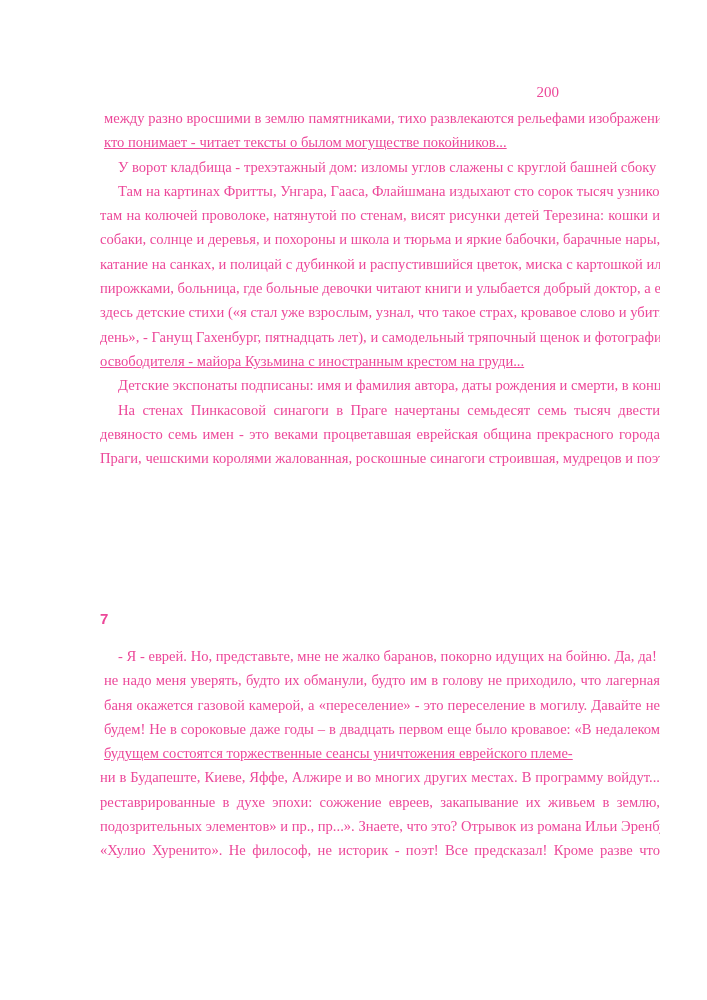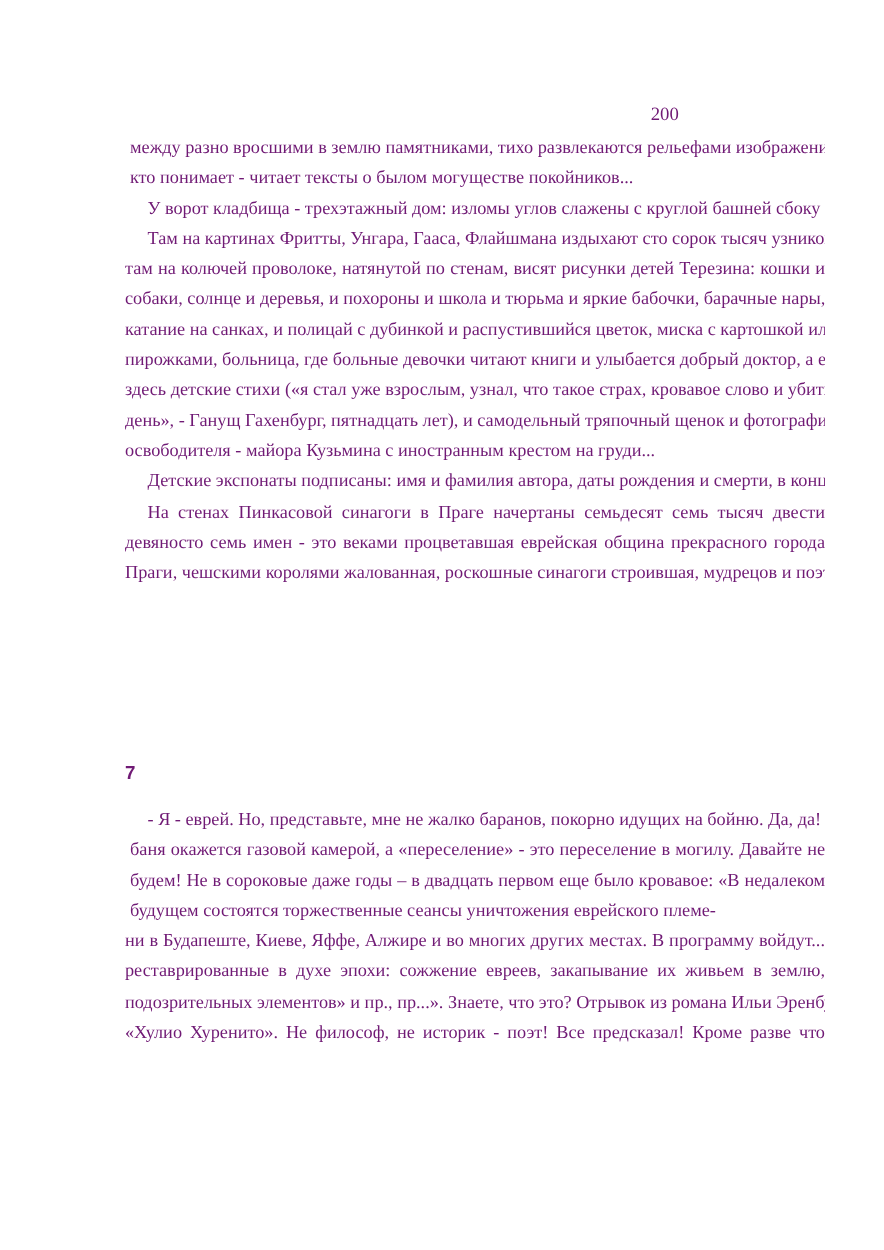--- a/index.html
+++ b/index.html
@@ -1,28 +1,28 @@
 <!DOCTYPE html>
 <html><head>
   <meta charset="utf-8">
   <style>
     html, body { margin: 0; padding: 0; background: #ffffff; }
     body { width: 707px; height: 1000px; position: relative; overflow: hidden; }
     .page {
       position: absolute; left: 0; top: 0; width: 593px; height: 1000px;
       font-family: "Liberation Serif", "DejaVu Serif", serif;
-      color: #701a75; font-size: 14.6px;
+      color: #ec4899; font-size: 14.6px; padding-left: 16px;
     }
     .page-number { position: absolute; top: 84px; right: 50px; font-size: 15px; }
     .block { position: absolute; left: 100px; width: 560px; }
     .line {
       height: 24.3px; line-height: 24.3px; white-space: nowrap;
       text-align: justify; text-align-last: justify; overflow: hidden;
     }
-    .line.last { text-align-last: left; }
+    .line.last { text-align-last: left; text-decoration: underline; }
     .line.indent { padding-left: 18px; }
     .line.shift { padding-left: 4px; }
     .heading {
       position: absolute; left: 100px; top: 610px;
       font-family: "Liberation Sans", "DejaVu Sans", sans-serif;
       font-weight: bold; font-size: 15px;
     }
   </style>
 </head>
 <body>
@@ -45,20 +45,21 @@
       <div class="line indent">Детские экспонаты подписаны: имя и фамилия автора, даты рождения и смерти, в конце</div>
       <div class="line indent">На стенах Пинкасовой синагоги в Праге начертаны семьдесят семь тысяч двести</div>
       <div class="line ">девяносто семь имен - это веками процветавшая еврейская община прекрасного города</div>
       <div class="line ">Праги, чешскими королями жалованная, роскошные синагоги строившая, мудрецов и поэтов</div>
     </div>
 
   <div class="heading">7</div>
 
   <div class="block" id="block-bottom" style="top:644px;">
       <div class="line indent">- Я - еврей. Но, представьте, мне не жалко баранов, покорно идущих на бойню. Да, да! И</div>
+      <div class="line shift">не надо меня уверять, будто их обманули, будто им в голову не приходило, что лагерная</div>
       <div class="line shift">баня окажется газовой камерой, а «переселение» - это переселение в могилу. Давайте не</div>
       <div class="line shift">будем! Не в сороковые даже годы – в двадцать первом еще было кровавое: «В недалеком</div>
       <div class="line shift last">будущем состоятся торжественные сеансы уничтожения еврейского племе-</div>
       <div class="line ">ни в Будапеште, Киеве, Яффе, Алжире и во многих других местах. В программу войдут...</div>
       <div class="line ">реставрированные в духе эпохи: сожжение евреев, закапывание их живьем в землю,</div>
       <div class="line ">подозрительных элементов» и пр., пр...». Знаете, что это? Отрывок из романа Ильи Эренбурга</div>
       <div class="line ">«Хулио Хуренито». Не философ, не историк - поэт! Все предсказал! Кроме разве что</div>
     </div>
 </div>
 

